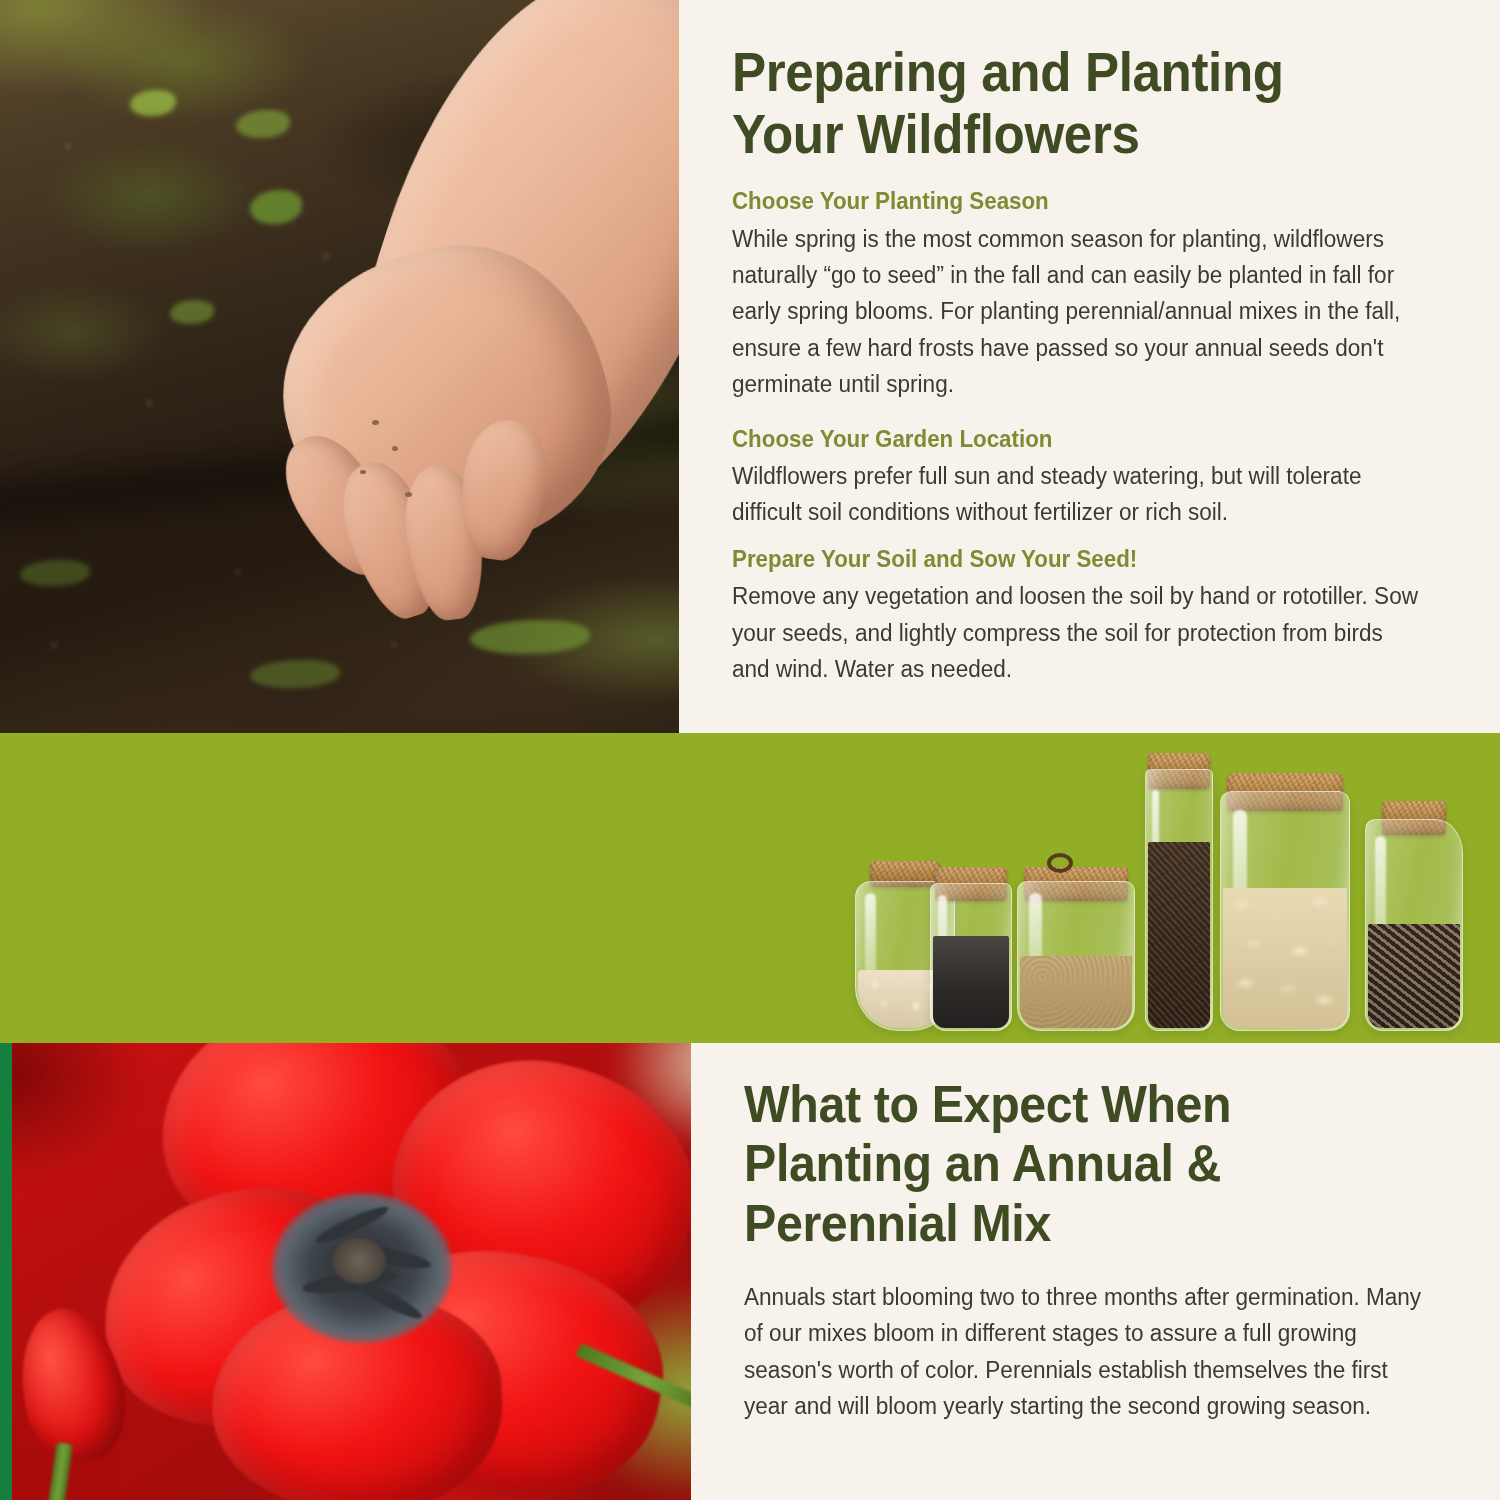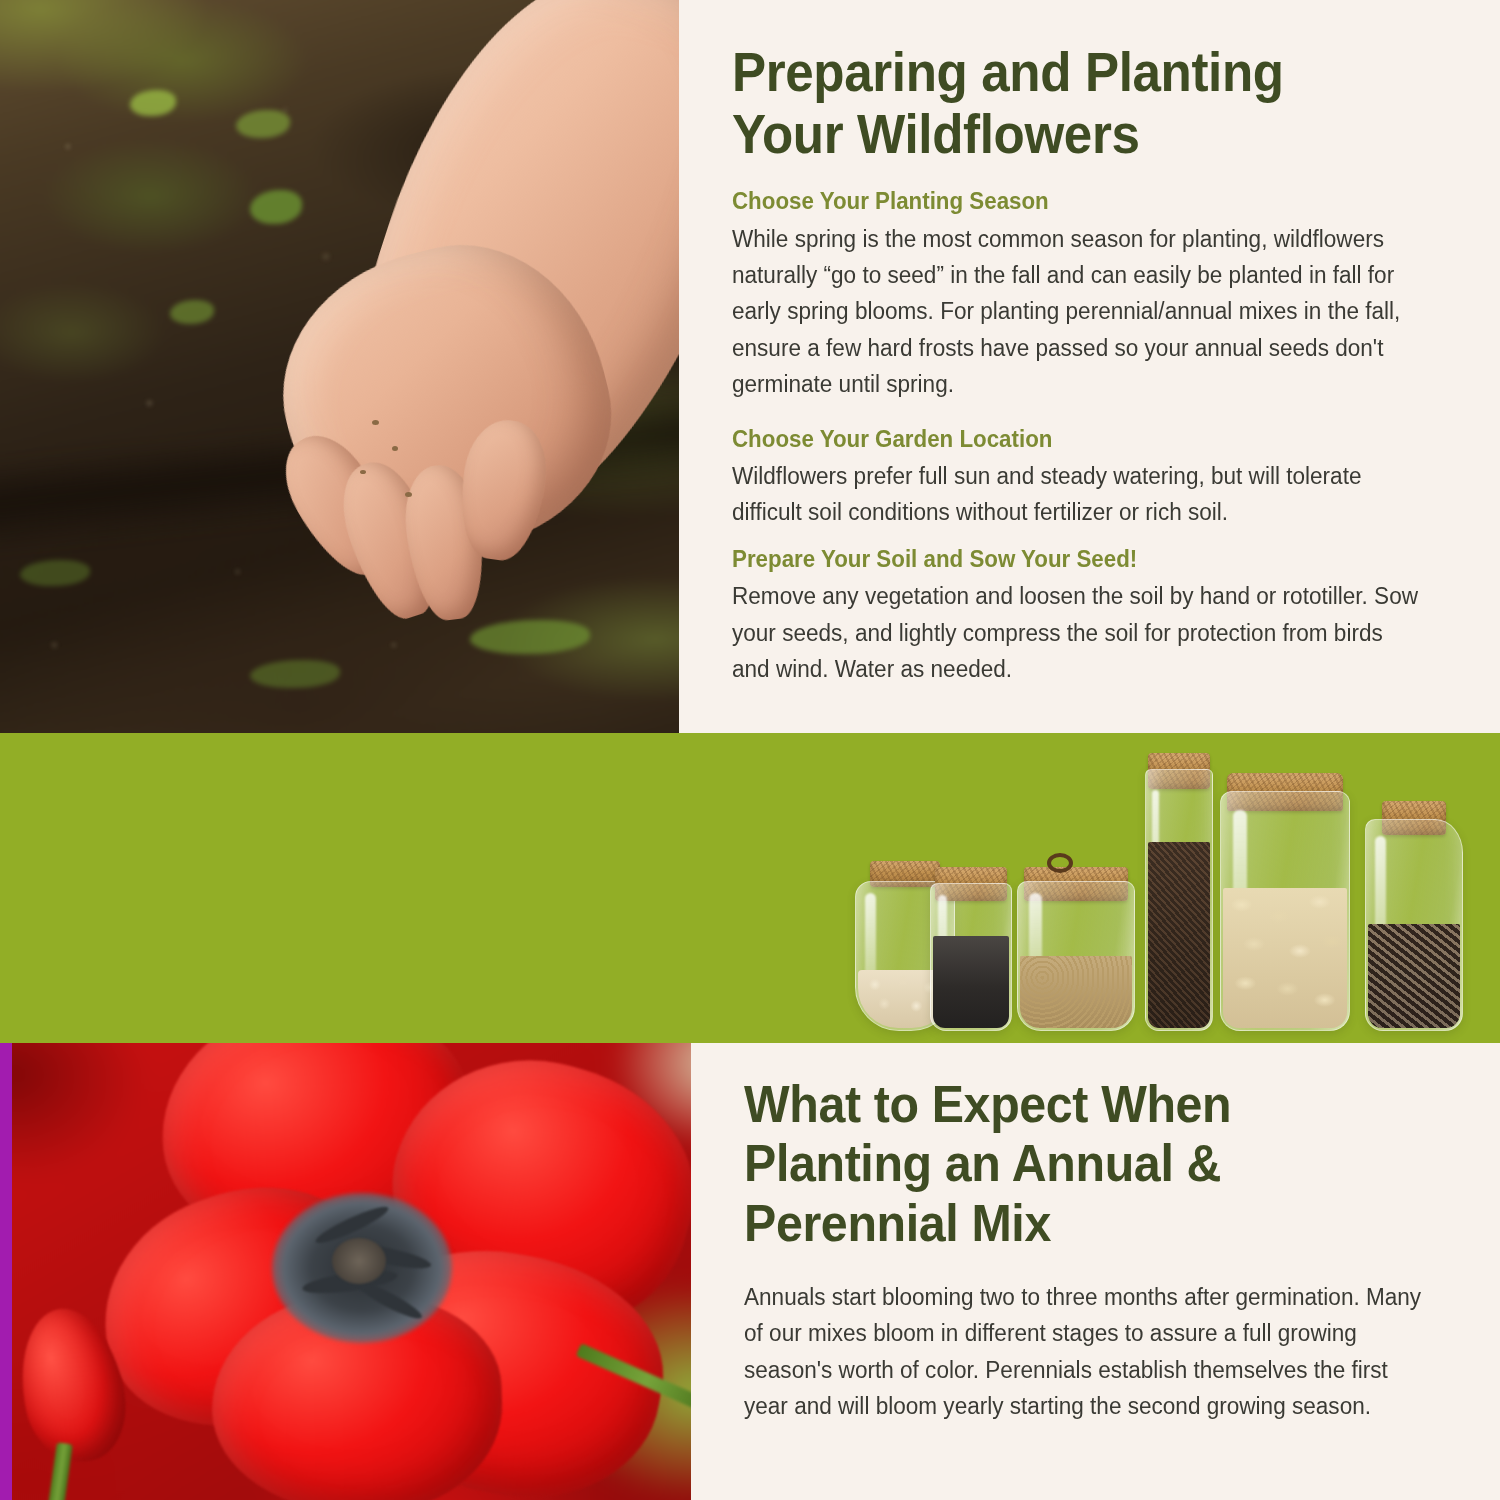--- a/index.html
+++ b/index.html
@@ -3,21 +3,21 @@
 <meta charset="utf-8">
 <style>
   * { margin:0; padding:0; box-sizing:border-box; }
   html,body { width:1500px; height:1500px; }
   body {
     font-family:"Liberation Sans", sans-serif;
     background:#f8f2ec;
     overflow:hidden;
     position:relative;
   }
-  .page { position:relative; width:1500px; height:1500px; background:#a21caf; }
+  .page { position:relative; width:1500px; height:1500px; background:#15803d; }
 
   
   .sec-top { position:absolute; left:0; top:0; width:1500px; height:733px; background:#f8f2ec; }
 
   .photo-soil {
     position:absolute; left:0; top:0; width:679px; height:733px;
     overflow:hidden;
     background:#3a2b1b;
   }
   

